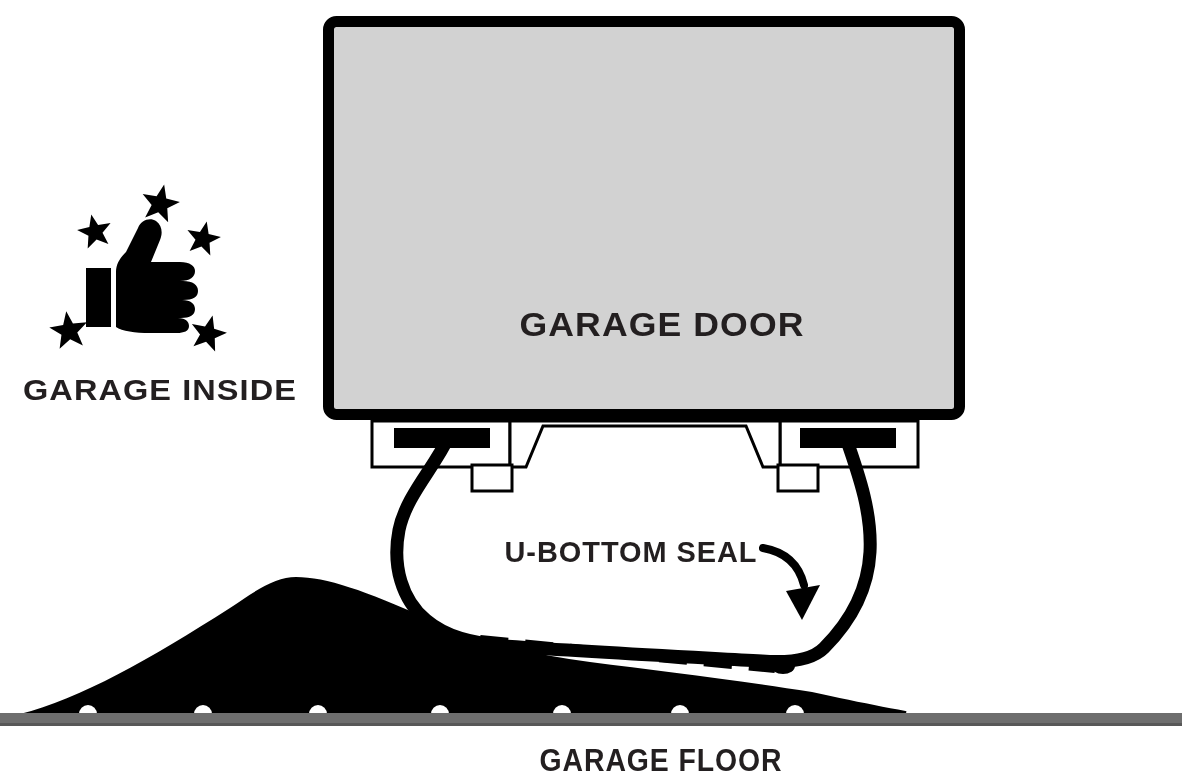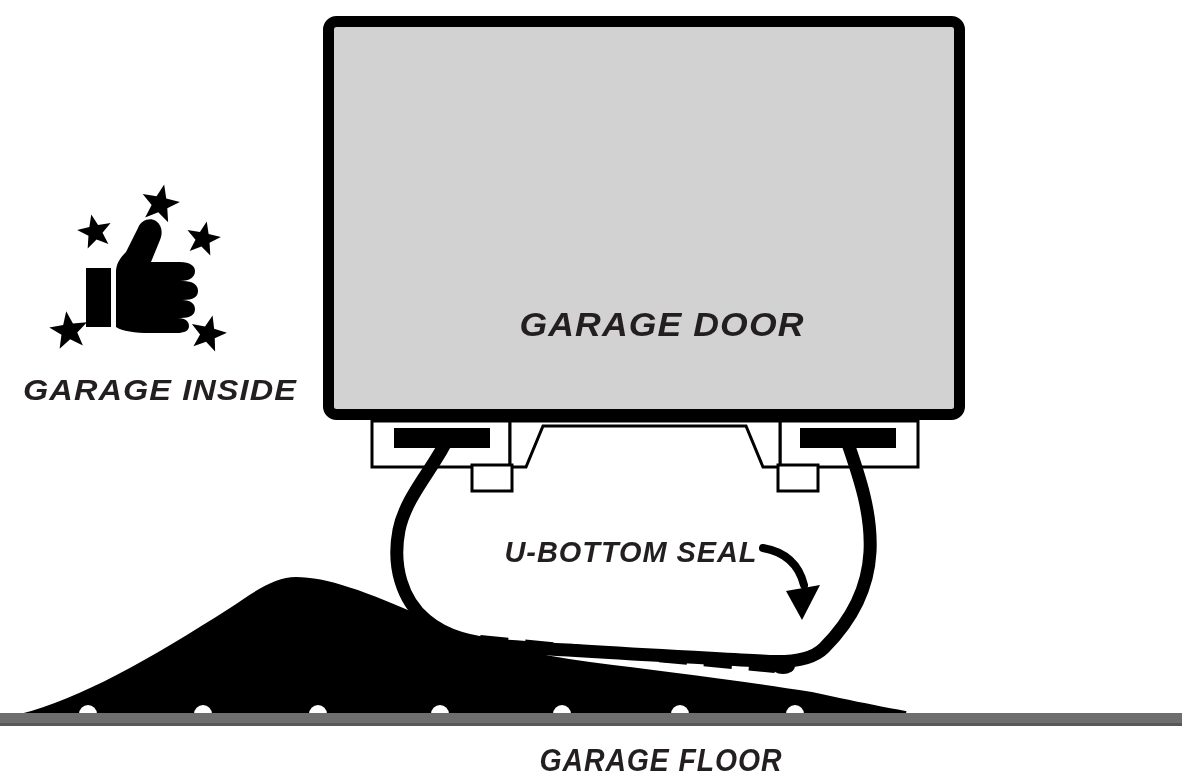--- a/index.html
+++ b/index.html
@@ -1,17 +1,17 @@
 <!DOCTYPE html>
 <html><head>
 <meta charset="utf-8">
 <style>
   html,body{margin:0;padding:0;background:#ffffff;}
   .stage{position:relative;width:1200px;height:778px;background:#fff;overflow:hidden;
-         font-family:"Liberation Sans",sans-serif;font-style:italic;}
+         font-family:"Liberation Sans",sans-serif;}
   svg{position:absolute;left:0;top:0;}
   text{font-family:"Liberation Sans","DejaVu Sans",sans-serif;font-weight:bold;}
 </style>
 </head>
 <body>
 
 <div class="stage">
 <svg width="1200" height="778" viewBox="0 0 1200 778">
   <defs>
     <path id="star-shape" d="M0,-20 L4.94,-6.8 L19.02,-6.18 L7.99,2.6 L11.76,16.18 L0,8.4 L-11.76,16.18 L-7.99,2.6 L-19.02,-6.18 L-4.94,-6.8 Z"></path>

